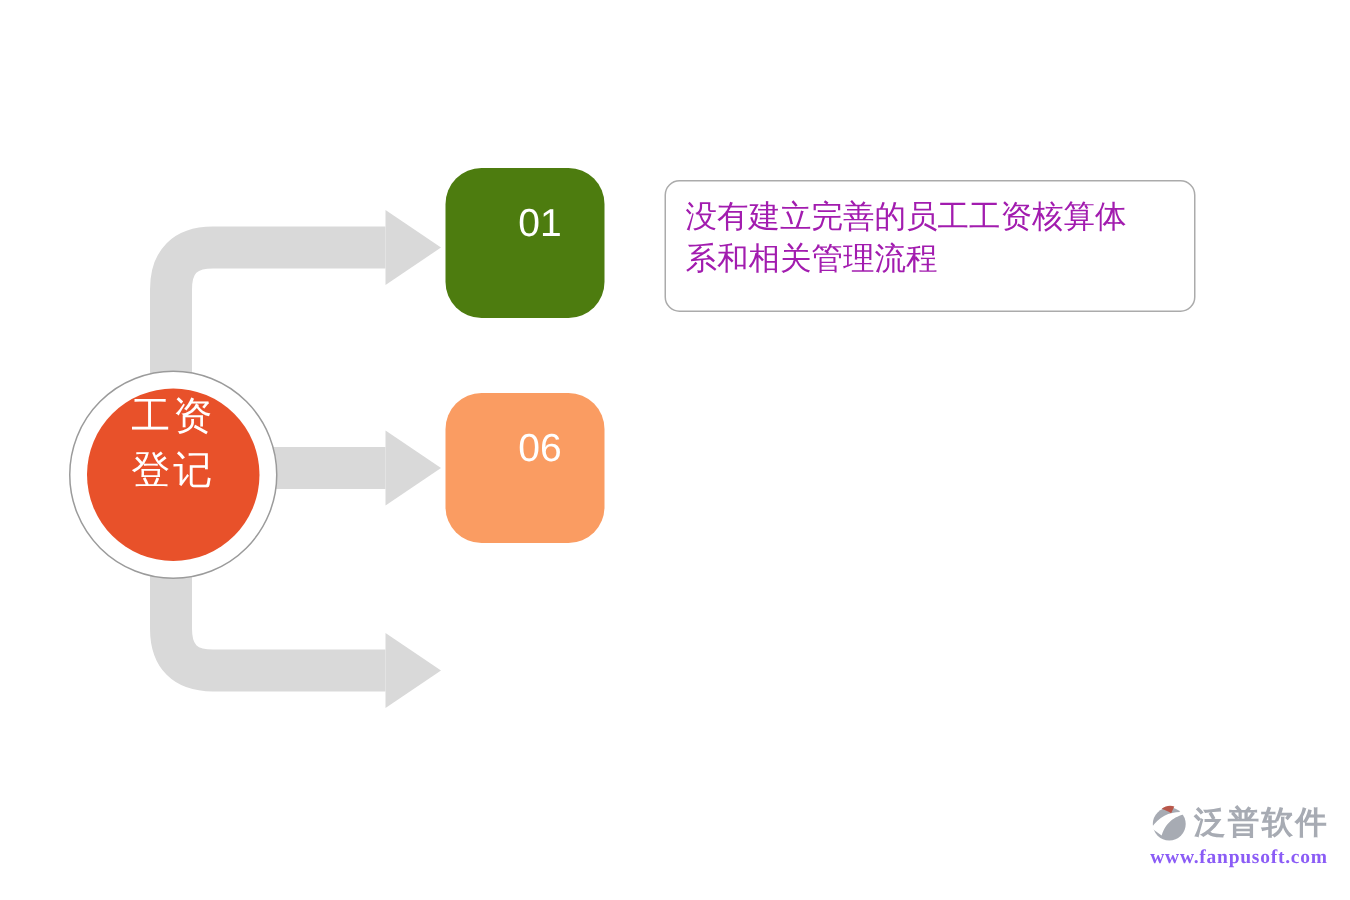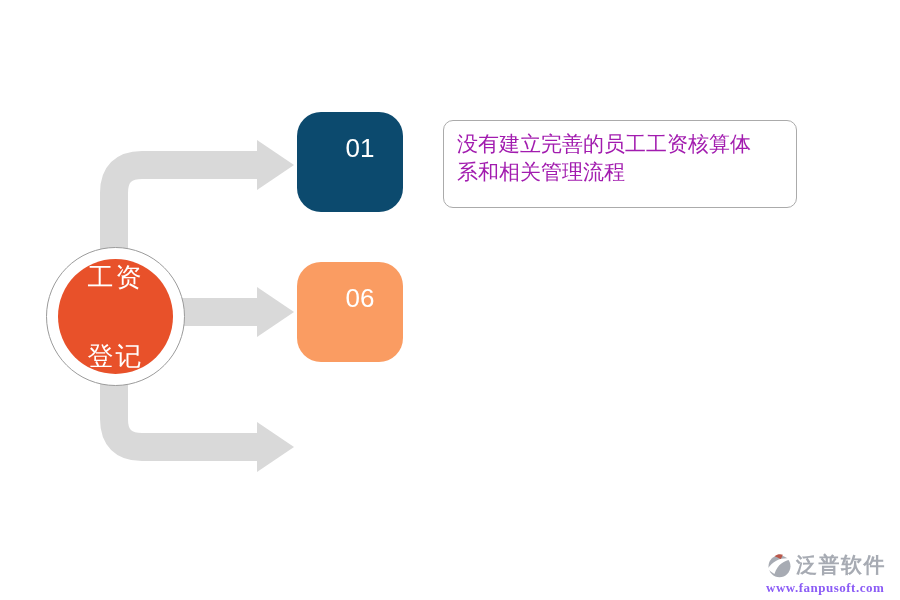--- a/index.html
+++ b/index.html
@@ -25,21 +25,21 @@
     z-index: 3;
   }
   .circle-inner {
     position: absolute;
     left: 11px; top: 11px;
     width: 115px; height: 115px;
     border-radius: 50%;
     display: flex;
     flex-direction: column;
     align-items: center;
-    justify-content: space-between;
+    justify-content: flex-start;
     color: #ffffff;
     font-size: 26px;
     line-height: 36px;
     font-weight: 500;
     letter-spacing: 2px;
   }
 
   
   .num-card {
     position: absolute;
@@ -71,22 +71,22 @@
     font-size: 21px;
     line-height: 28px;
     color: #a21caf;
     z-index: 2;
   }
   .text-box .line { white-space: nowrap; }
 
   
   .watermark {
     position: absolute;
-    right: 14px; bottom: 4px;
-    text-align: left;
+    right: 14px; bottom: 21px;
+    text-align: center;
     z-index: 4;
   }
   .brand-row {
     display: flex;
     align-items: center;
     justify-content: flex-end;
     gap: 3px;
   }
   .brand {
     font-size: 21px;
@@ -117,21 +117,21 @@
     <polygon points="257,422 294,447 257,472" fill="#d9d9d9"></polygon>
   </svg>
 
   <div class="circle-outer">
     <div class="circle-inner" style="background: rgb(232, 81, 42);">
       <div>工资</div>
       <div>登记</div>
     </div>
   </div>
 
-  <div class="num-card" style="top: 112px; background: #0c4a6e;">
+  <div class="num-card" style="top: 112px; background: #4d7c0f;">
     <span class="num">01</span>
   </div>
   <div class="text-box" style="top:120px">
     <div class="line">没有建立完善的员工工资核算体</div>
     <div class="line">系和相关管理流程</div>
   </div>
 
   <div class="num-card" style="top: 262px; background: rgb(250, 156, 98);">
     <span class="num">06</span>
   </div>

